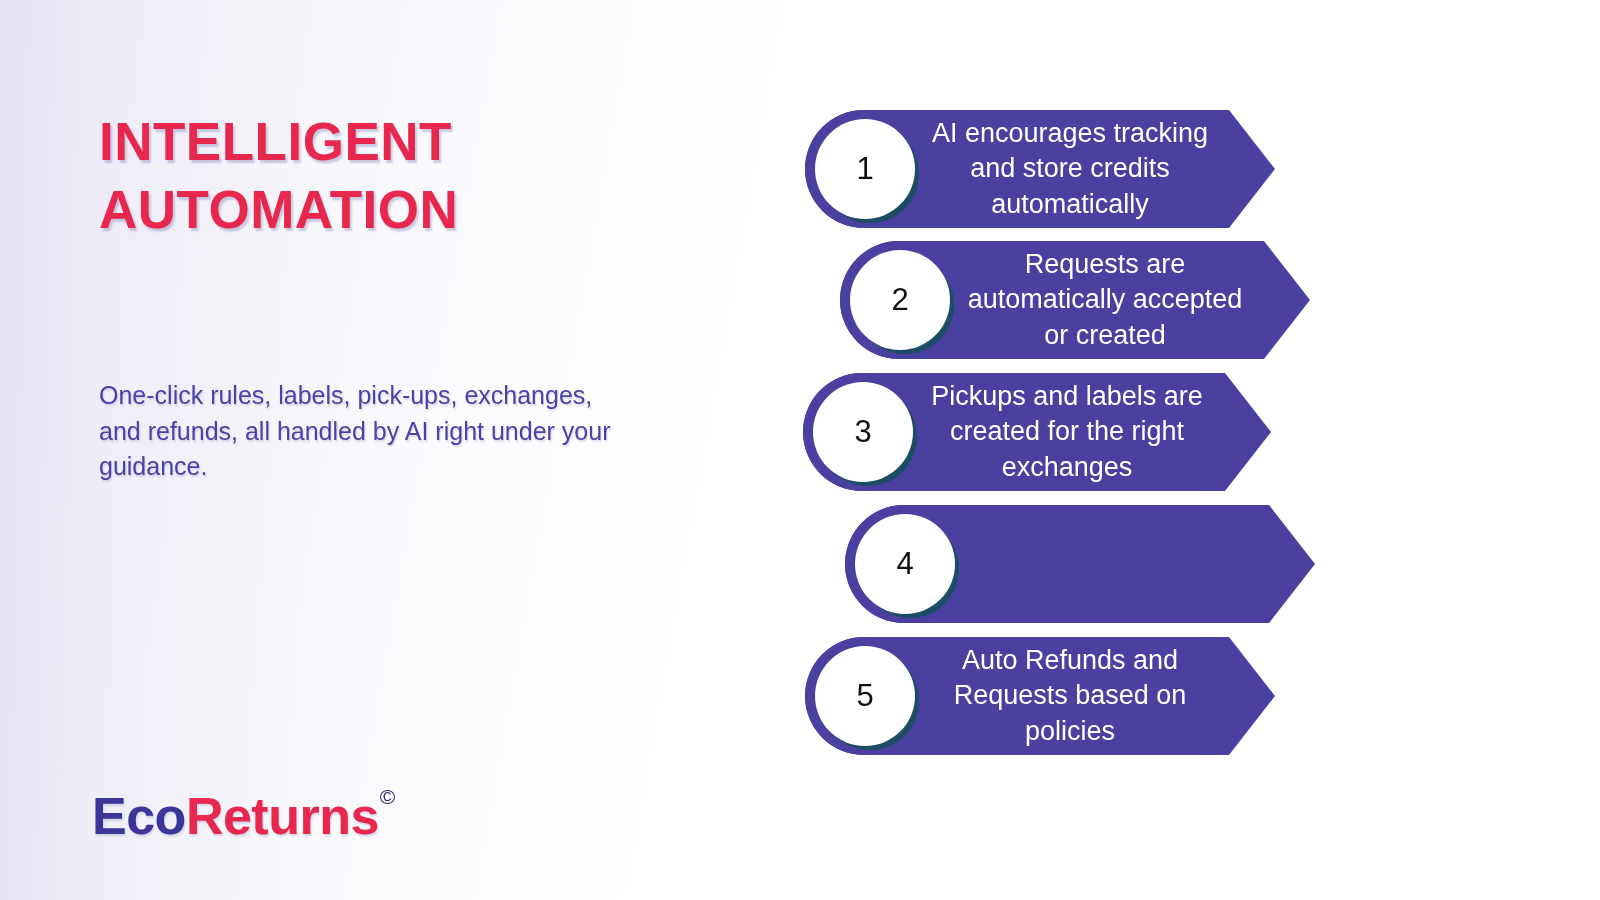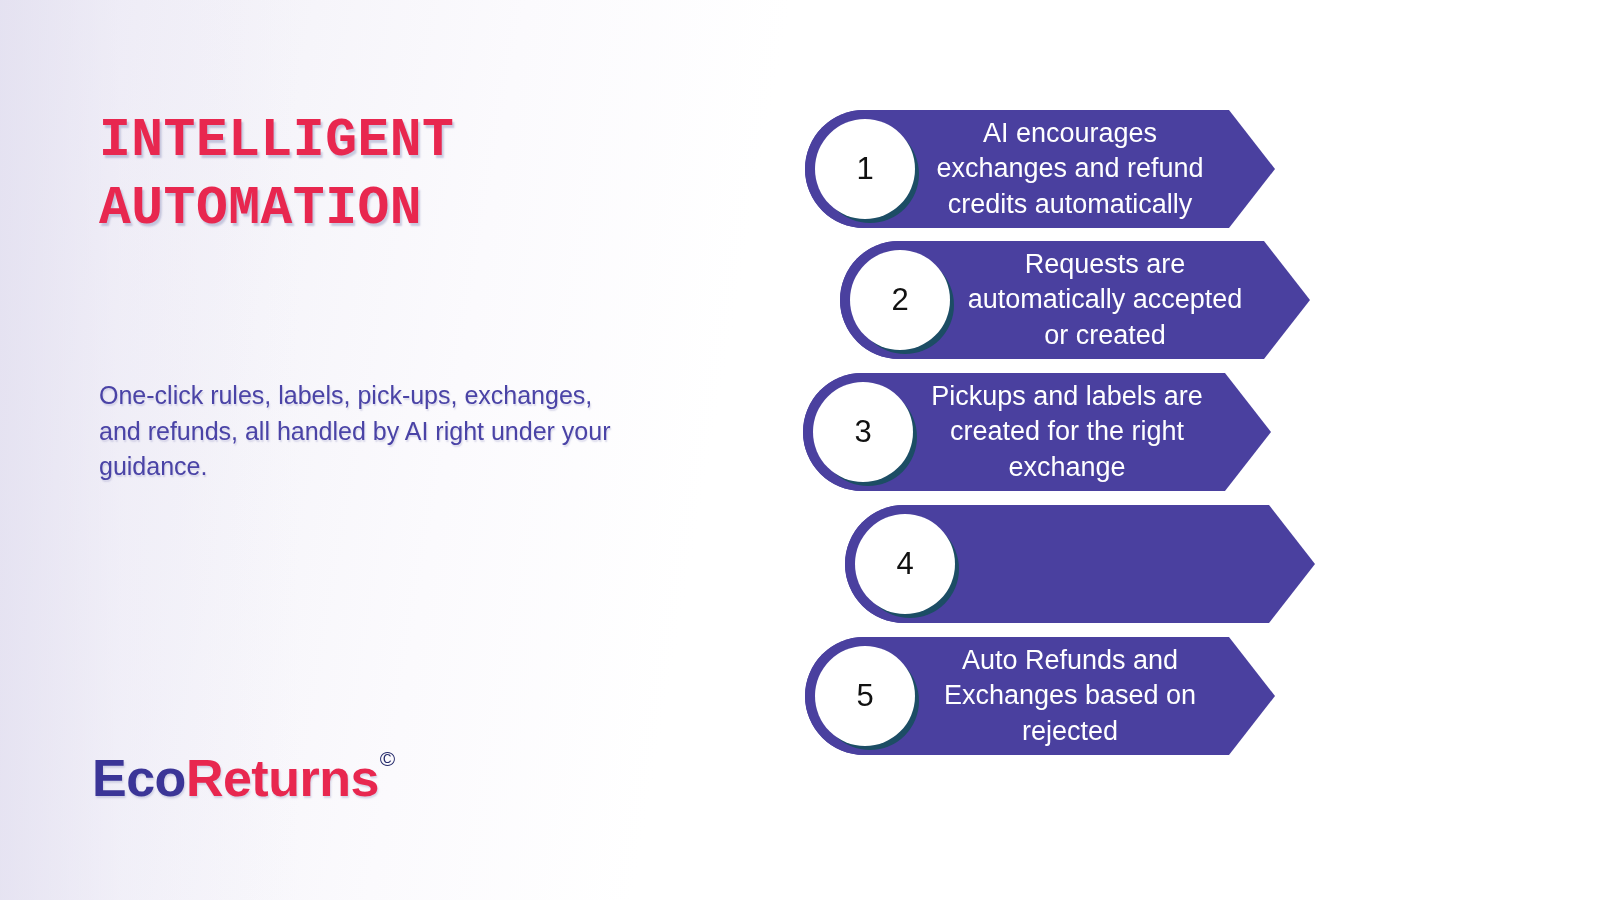--- a/index.html
+++ b/index.html
@@ -39,21 +39,20 @@
     background:linear-gradient(90deg, rgba(226,223,240,.75) 0%, rgba(236,234,246,.45) 40%, rgba(255,255,255,0) 100%);
     pointer-events:none;
   }
 
   
   .left-col{
     position:absolute;
     left:99px;
     top:108px;
     width:620px;
-    font-family:Liberation Mono, monospace;
   }
 
   .headline{
     font-size:53px;
     font-weight:bold;
     line-height:1.28;
     letter-spacing:0.5px;
     color:#e8274f;
     text-shadow: 2px 3px 2px rgba(120,125,175,0.38);
     text-transform:uppercase;
@@ -68,21 +67,21 @@
     font-size:25px;
     line-height:1.42;
     color:#4a43a6;
     text-shadow: 1px 2px 1.5px rgba(150,150,195,0.32);
   }
 
   
   .logo{
     position:absolute;
     left:92px;
-    top:752px;
+    top:790px;
     font-size:52px;
     font-weight:bold;
     letter-spacing:-0.5px;
     line-height:1;
     white-space:nowrap;
     text-shadow: 1px 2px 2px rgba(140,145,190,0.35);
   }
   .logo .eco{ color:#3b3597; }
   .logo .returns{ color:#e8274f; }
   .logo .copy{
@@ -182,44 +181,44 @@
   <p class="subcopy">One-click rules, labels, pick-ups, exchanges, and refunds, all handled by AI right under your guidance.</p>
 
   <div class="logo"><span class="eco">Eco</span><span class="returns">Returns</span><span class="copy">©</span></div>
 
   <div class="banners">
 
     <div class="banner" id="banner-1">
       <div class="banner-body"></div>
       <div class="banner-cap"></div>
       <div class="banner-num">1</div>
-      <div class="banner-text">AI encourages exchanges and refund credits automatically</div>
+      <div class="banner-text">AI encourages tracking and store credits automatically</div>
     </div>
 
     <div class="banner" id="banner-2">
       <div class="banner-body"></div>
       <div class="banner-cap"></div>
       <div class="banner-num">2</div>
       <div class="banner-text">Requests are automatically accepted or created</div>
     </div>
 
     <div class="banner" id="banner-3">
       <div class="banner-body"></div>
       <div class="banner-cap"></div>
       <div class="banner-num">3</div>
-      <div class="banner-text">Pickups and labels are created for the right exchange</div>
+      <div class="banner-text">Pickups and labels are created for the right exchanges</div>
     </div>
 
     <div class="banner" id="banner-4">
       <div class="banner-body"></div>
       <div class="banner-cap"></div>
       <div class="banner-num">4</div>
     </div>
 
     <div class="banner" id="banner-5">
       <div class="banner-body"></div>
       <div class="banner-cap"></div>
       <div class="banner-num">5</div>
-      <div class="banner-text">Auto Refunds and Exchanges based on rejected</div>
+      <div class="banner-text">Auto Refunds and Requests based on policies</div>
     </div>
 
   </div>
 </div>
 
 </body></html>

